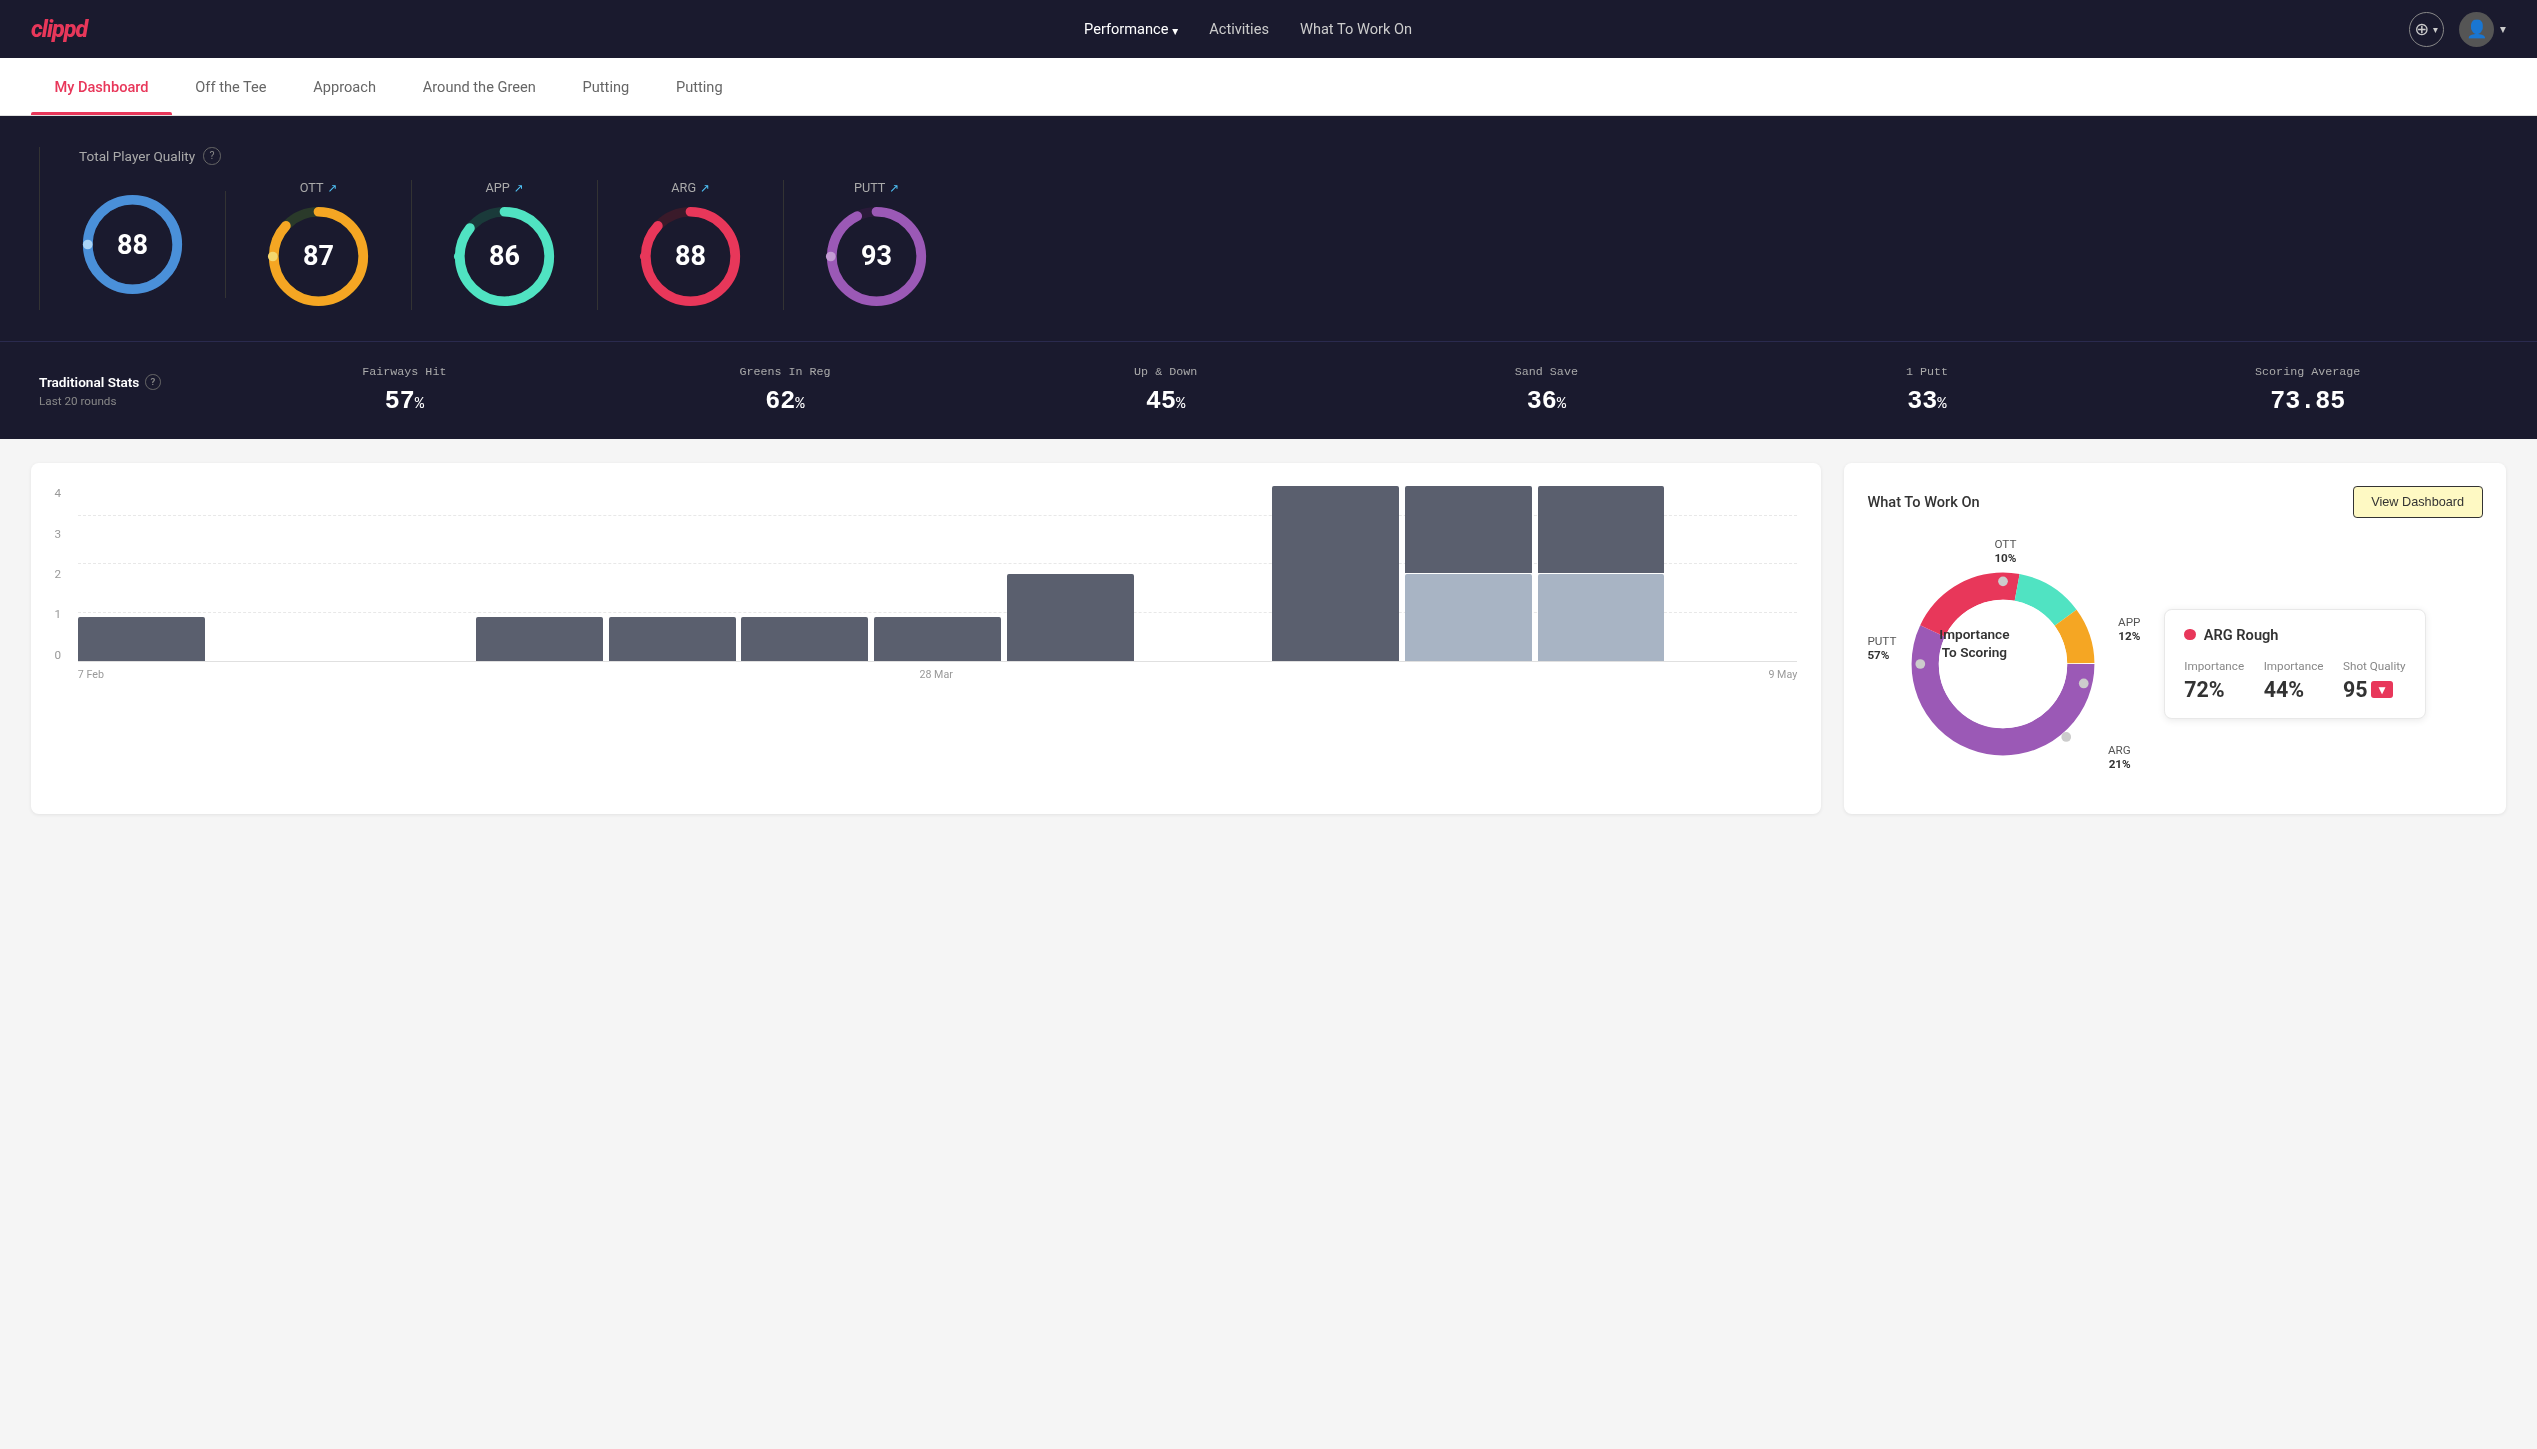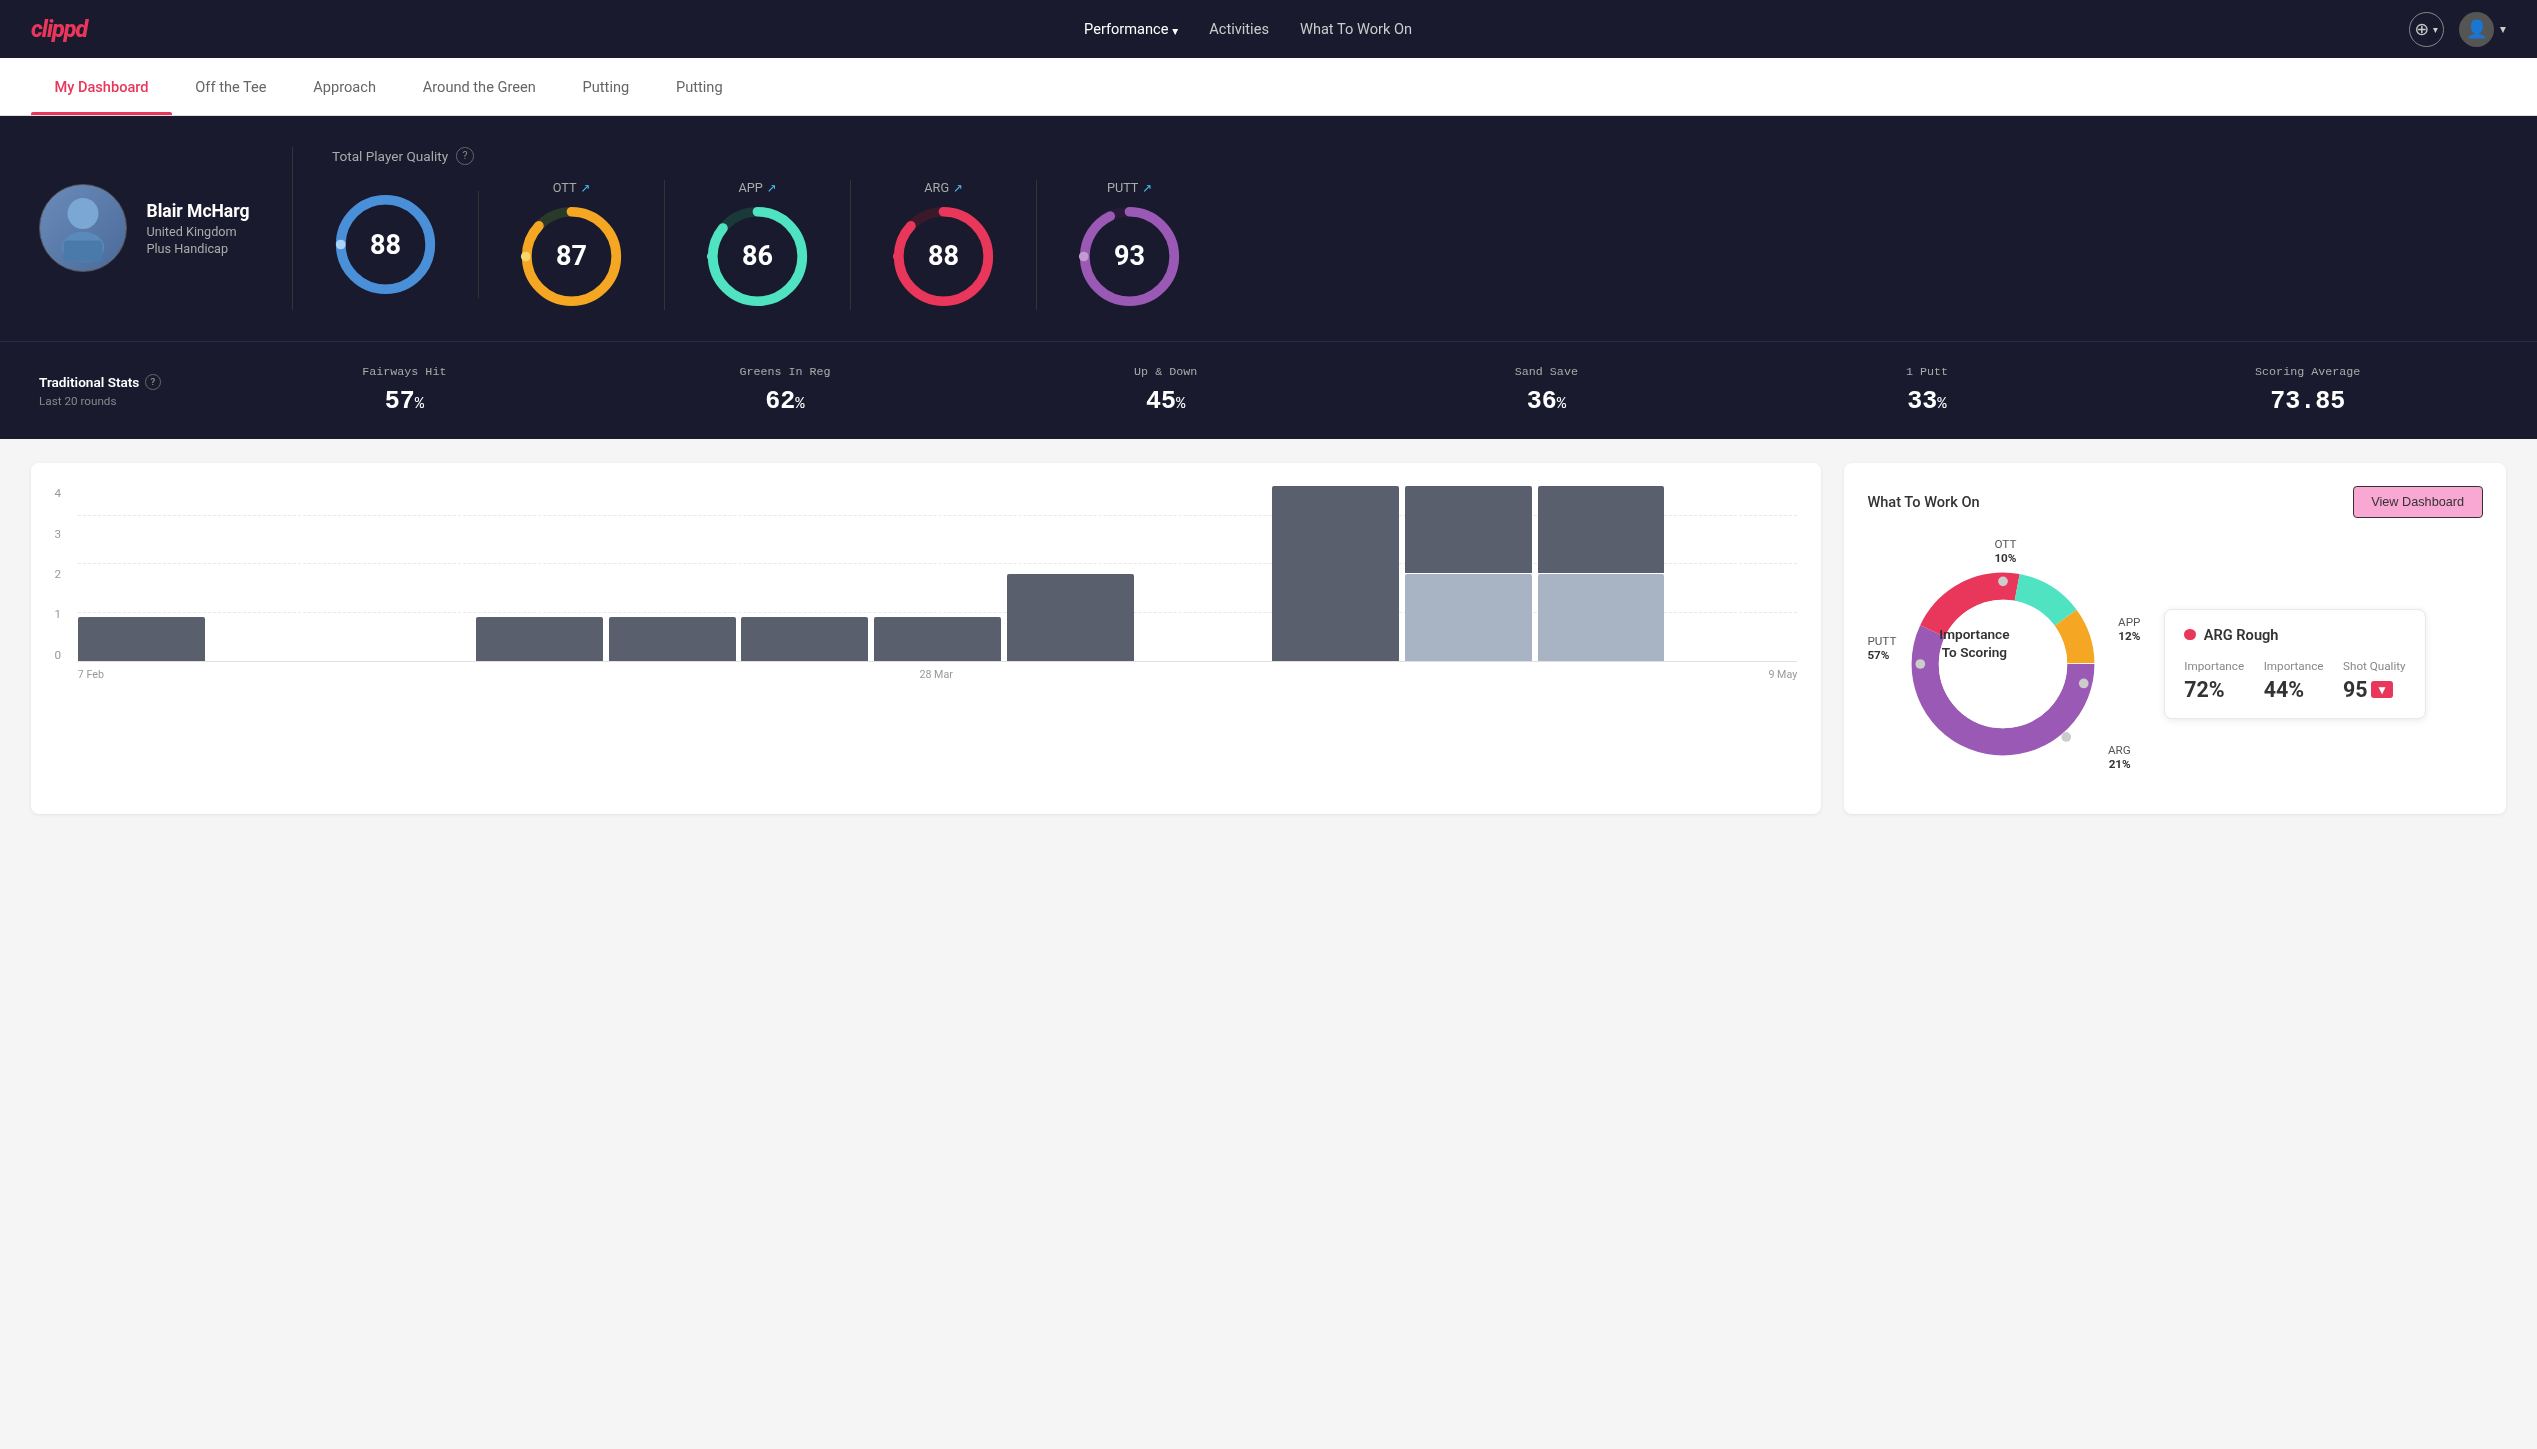--- a/index.html
+++ b/index.html
@@ -384,21 +384,21 @@
     }
     .work-title {
       font-size: 14.6px;
       color: #333;
       font-weight: 500;
     }
     .view-dashboard-btn {
       padding: 7.8px 17.5px;
       border: 1.5px solid #333;
       border-radius: 3.9px;
-      background: #f9a8d4;
+      background: #fef9c3;
       font-size: 12.7px;
       cursor: pointer;
       color: #333;
     }
     .work-content {
       display: flex;
       gap: 23.4px;
       align-items: center;
     }
     .donut-label {
@@ -523,34 +523,20 @@
     <span>Putting</span>
   </div>
   <div class="sub-nav-item">
     <span>Putting</span>
   </div>
 </nav>
 
 <div class="hero">
   <div class="hero-inner">
 
-    <div class="player-info">
-      <div class="player-avatar">
-        <svg width="58" height="68" viewBox="0 0 60 70">
-          <circle cx="30" cy="20" r="16" fill="#7ba7d4"></circle>
-          <ellipse cx="30" cy="55" rx="22" ry="16" fill="#5a8abc"></ellipse>
-          <rect x="10" y="48" width="40" height="22" rx="4" fill="#4a7aaa"></rect>
-        </svg>
-      </div>
-      <div>
-        <div class="player-name">Blair McHarg</div>
-        <div class="player-country">United Kingdom</div>
-        <div class="player-handicap">Plus Handicap</div>
-      </div>
-    </div>
     <div class="divider-v"></div>
 
     <div class="scores-section">
       <div class="scores-header">
         <span>Total Player Quality</span>
         <span class="help-icon">?</span>
       </div>
       <div class="scores-grid">
 
         <div class="score-card">

